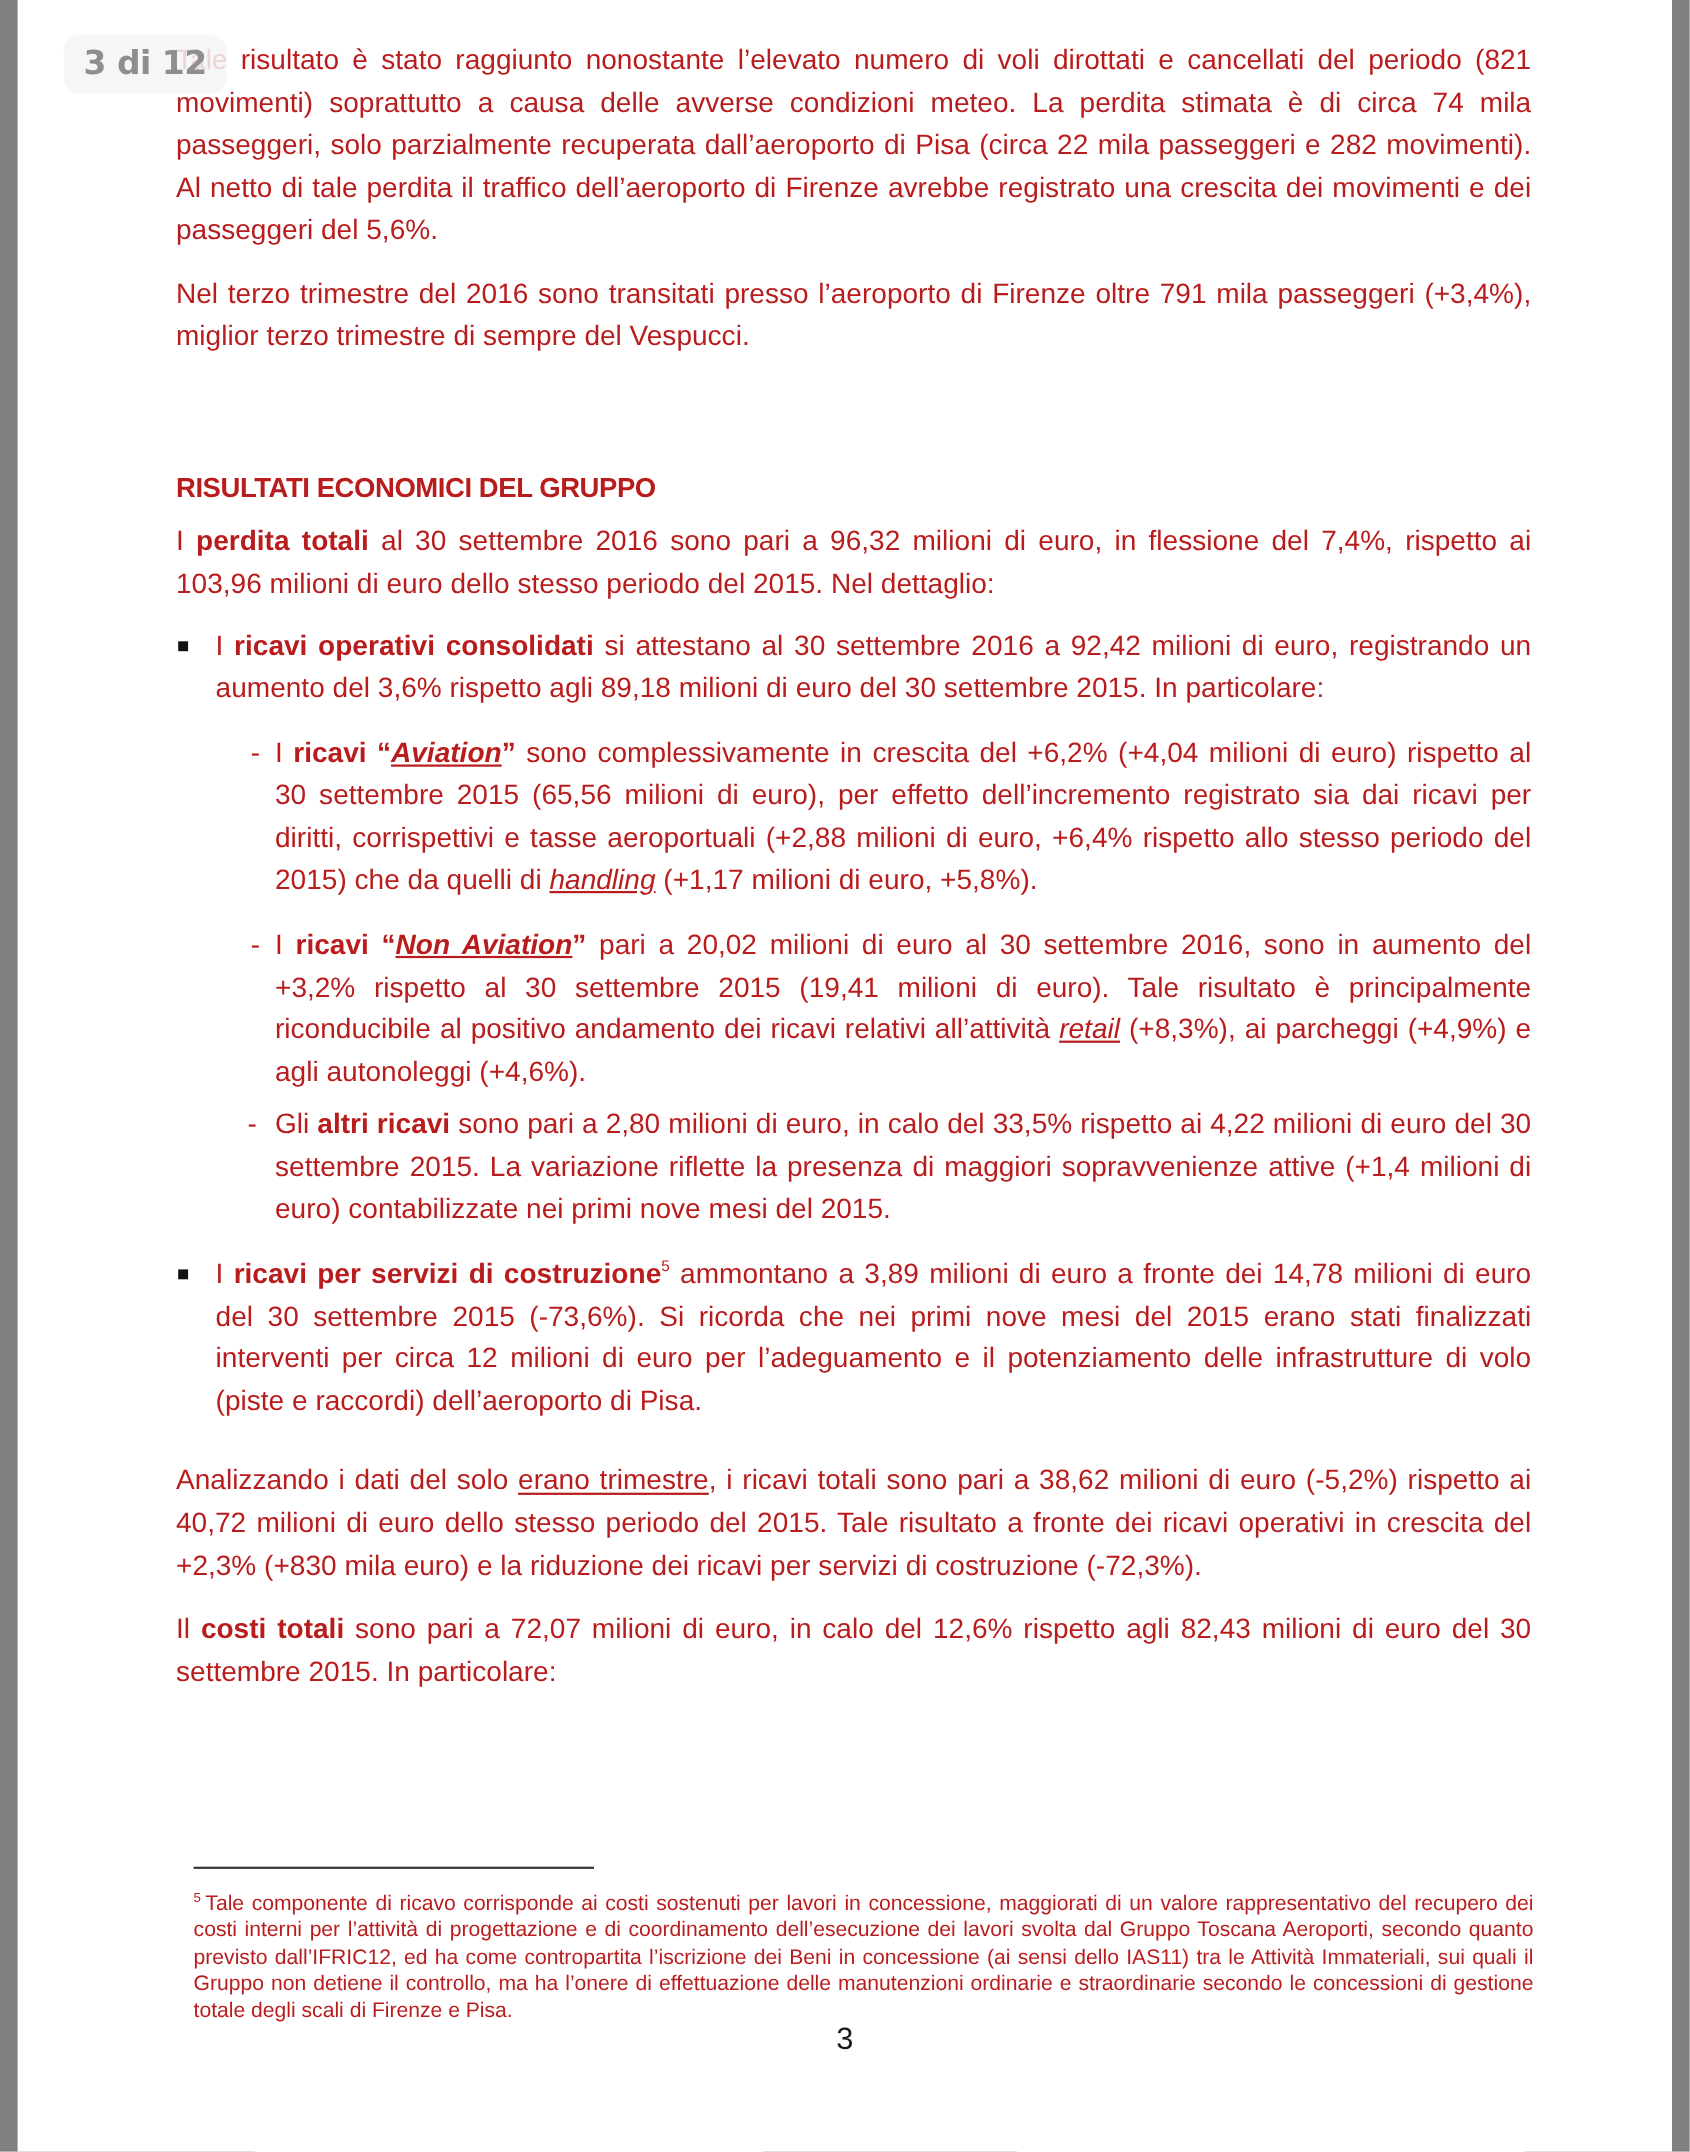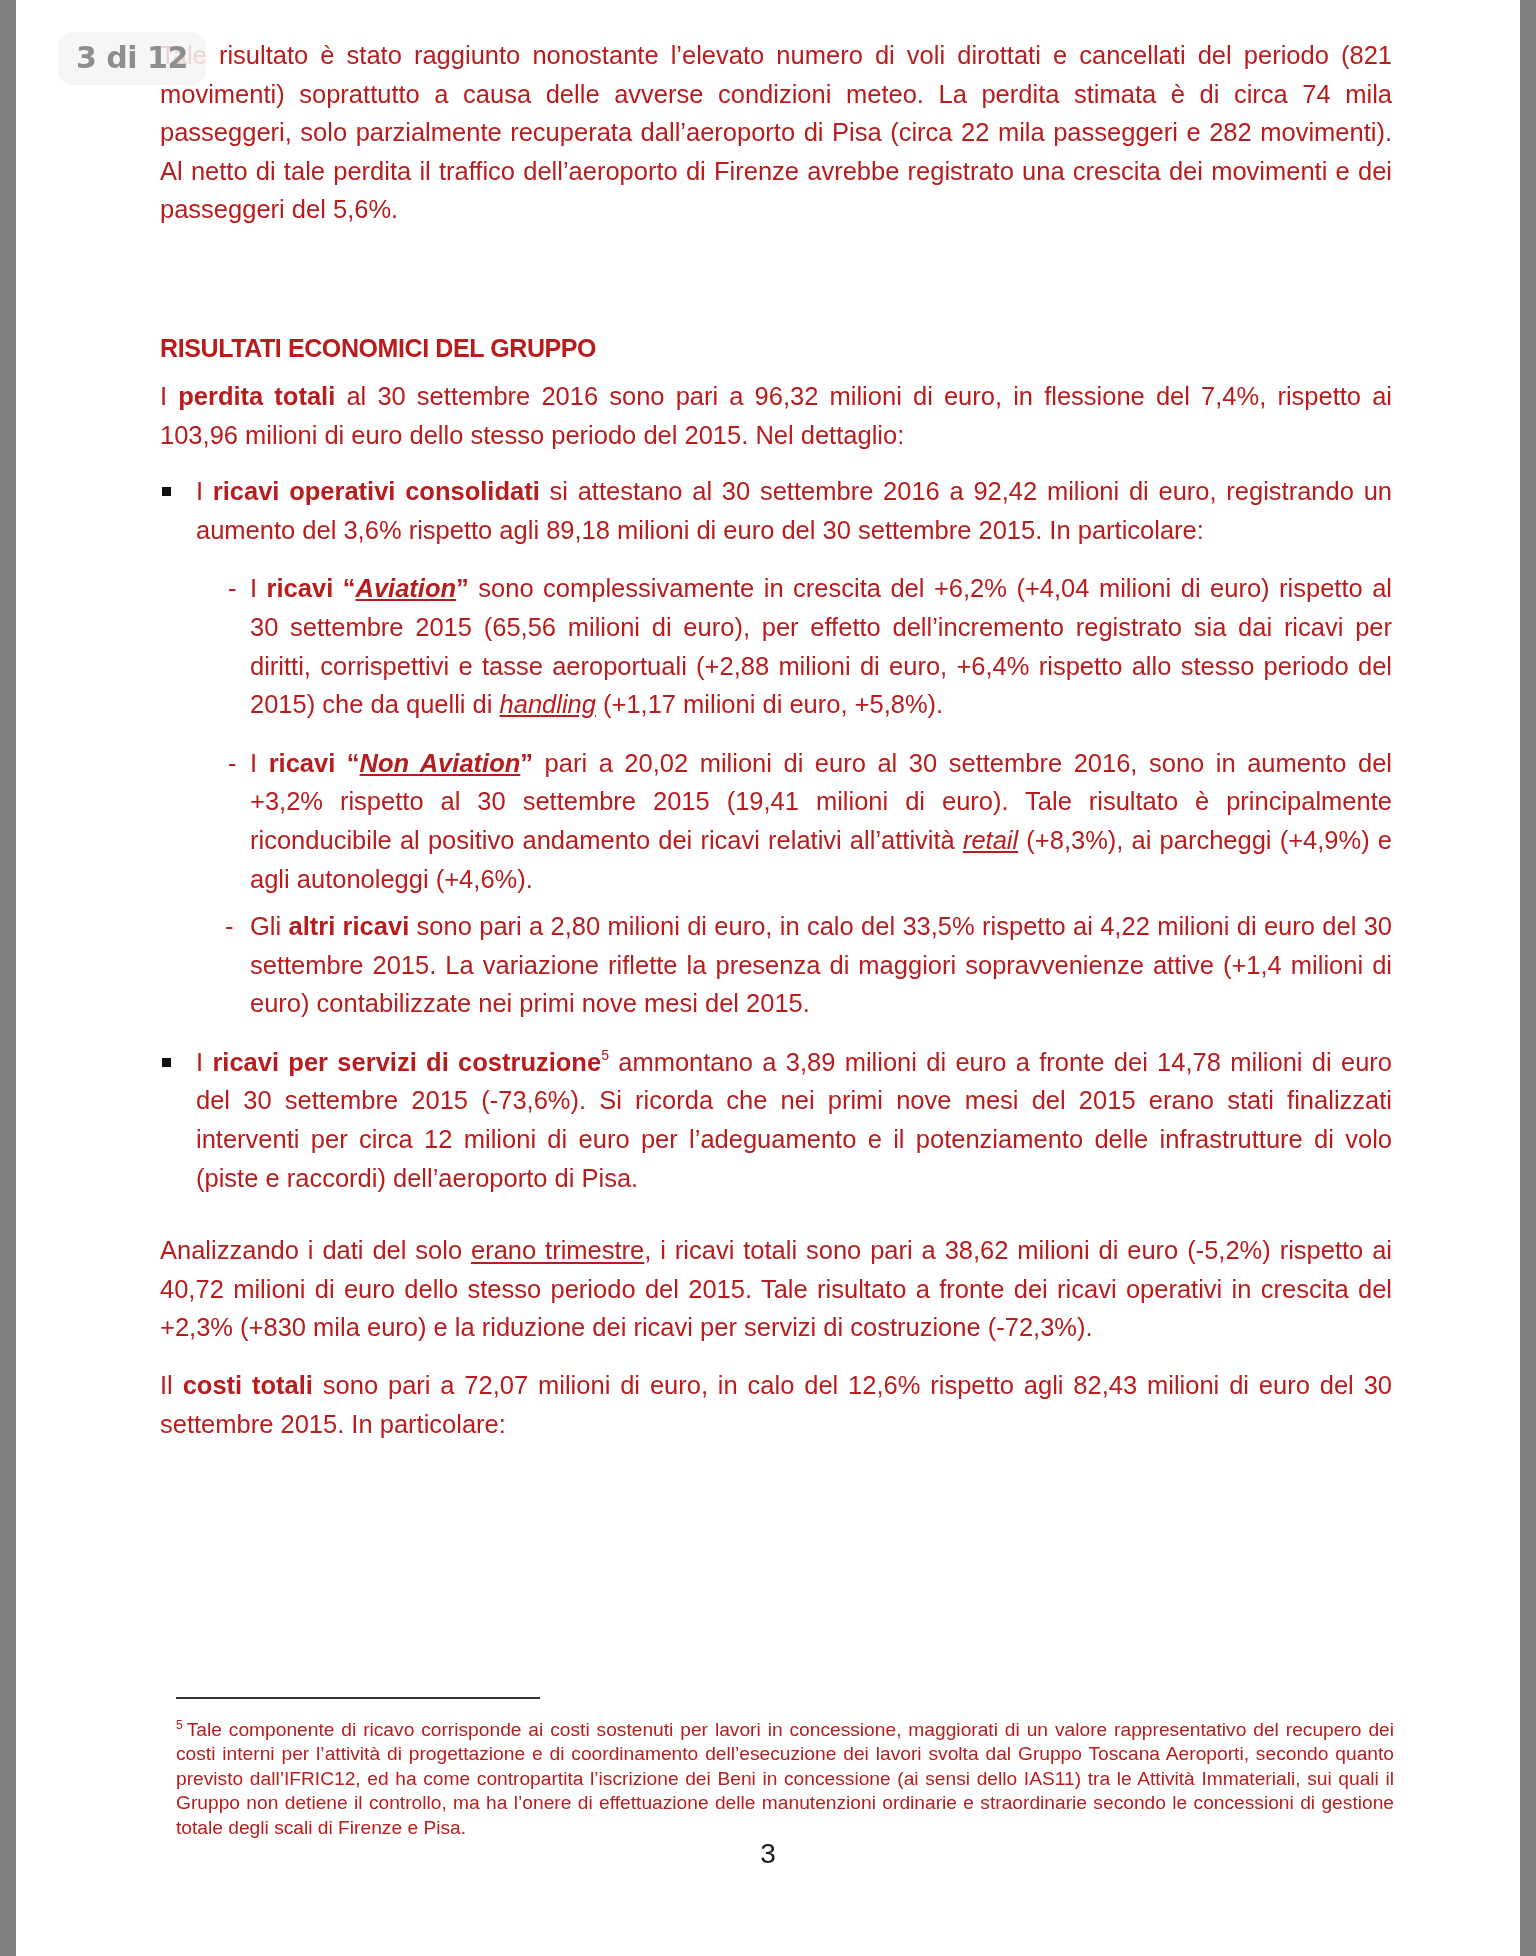--- a/index.html
+++ b/index.html
@@ -65,20 +65,21 @@
 </head>
 <body>
 
 <div class="page">
 
   <div class="page-indicator">3 di 12</div>
 
   <div class="content">
 
     <p>Tale risultato è stato raggiunto nonostante l’elevato numero di voli dirottati e cancellati del periodo (821 movimenti) soprattutto a causa delle avverse condizioni meteo. La perdita stimata è di circa 74 mila passeggeri, solo parzialmente recuperata dall’aeroporto di Pisa (circa 22 mila passeggeri e 282 movimenti). Al netto di tale perdita il traffico dell’aeroporto di Firenze avrebbe registrato una crescita dei movimenti e dei passeggeri del 5,6%.</p>
+    <p class="para-gap">Nel terzo trimestre del 2016 sono transitati presso l’aeroporto di Firenze oltre 791 mila passeggeri (+3,4%), miglior terzo trimestre di sempre del Vespucci.</p>
 
     <div class="heading">RISULTATI ECONOMICI DEL GRUPPO</div>
 
     <p><span>I </span><b>perdita totali</b><span> al 30 settembre 2016 sono pari a 96,32 milioni di euro, in flessione del 7,4%, rispetto ai 103,96 milioni di euro dello stesso periodo del 2015. Nel dettaglio:</span></p>
 
     <div class="bullet">
       <span class="sq"></span>
       <p><span>I </span><b>ricavi operativi consolidati</b><span> si attestano al 30 settembre 2016 a 92,42 milioni di euro, registrando un aumento del 3,6% rispetto agli 89,18 milioni di euro del 30 settembre 2015. In particolare:</span></p>
     </div>
 

